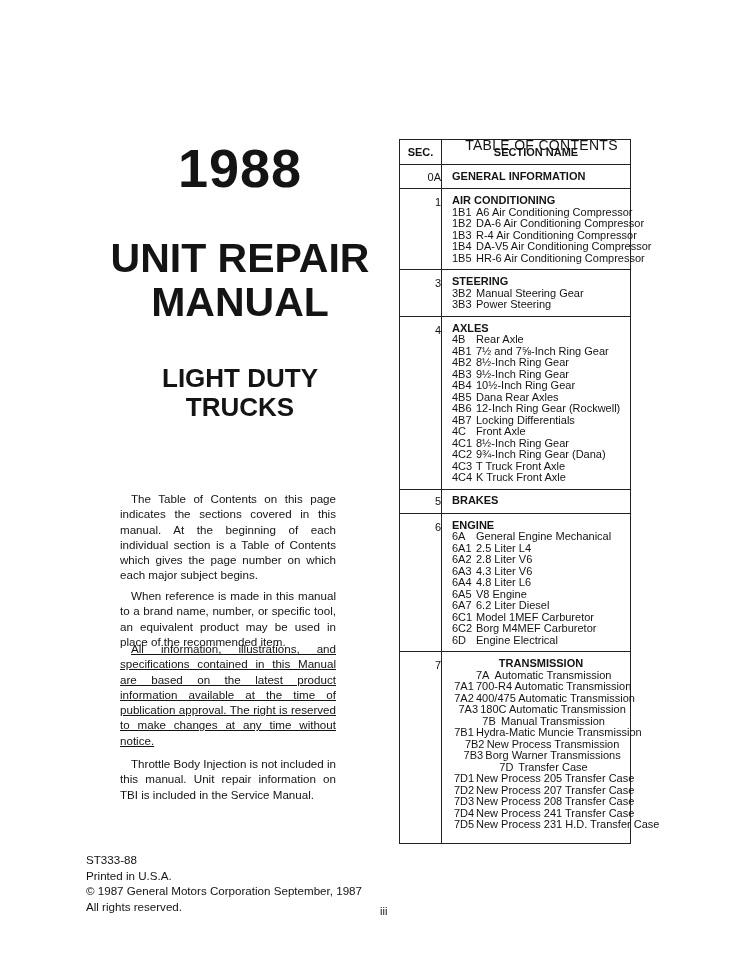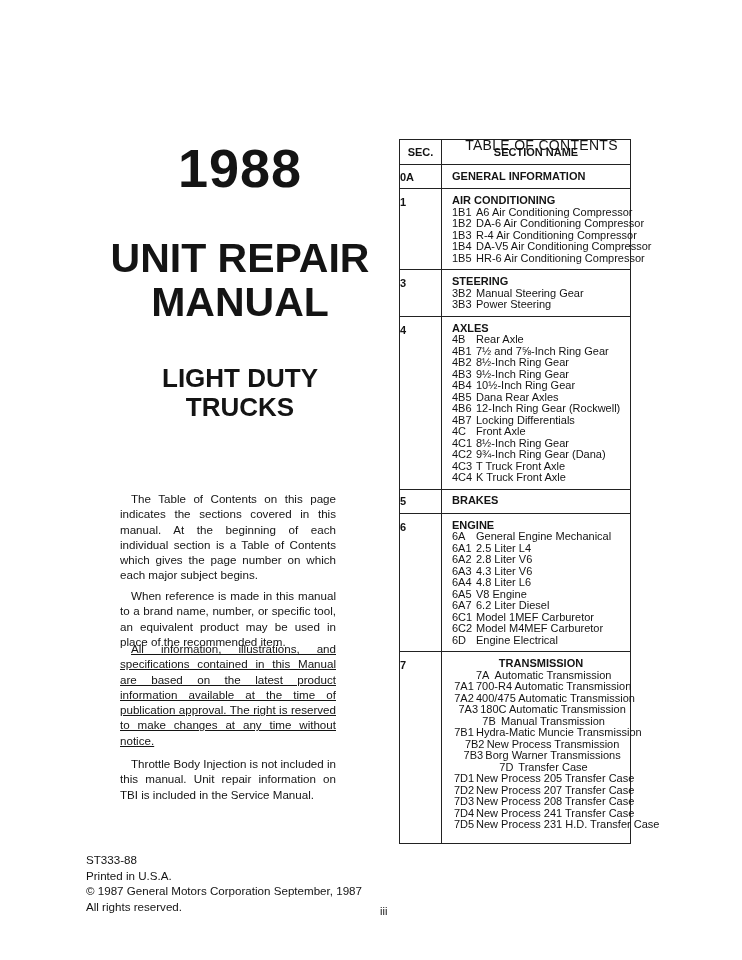--- a/index.html
+++ b/index.html
@@ -26,21 +26,21 @@
     .pagenum { left: 380px; top: 905px; font-size: 11px; }
 
     .toc-heading { left: 399px; width: 285px; top: 118px; text-align: center;
       font-size: 14px; font-weight: normal; letter-spacing: 0.3px; margin-top: 19px; }
 
     .toc { left: 399px; top: 139px; width: 232px; border-collapse: collapse;
       font-size: 11px; table-layout: fixed; }
     .toc td, .toc th { border: 1.5px solid #222; padding: 0; vertical-align: top; }
     .toc th { height: 24px; font-weight: bold; font-size: 11px; vertical-align: middle; }
     .toc col.c1 { width: 42px; }
-    .sec { text-align: left; font-weight: bold; padding-top: 7px !important; }
+    .sec { text-align: right; font-weight: normal; padding-top: 7px !important; }
     .name { padding: 6px 0 5px 10px !important; line-height: 11.5px; }
     .sec-title { font-weight: bold; }
     .item { white-space: nowrap; }
     .code { display: inline-block; width: 24px; }
     .r0 { height: 24px; }
     .r0 .sec, .r0 .name { vertical-align: middle; padding-top: 0 !important; padding-bottom: 0 !important; }
     .r5 { height: 24px; }
     .r5 .sec, .r5 .name { vertical-align: middle; padding-top: 0 !important; padding-bottom: 0 !important; }
     .r7 .name { padding-bottom: 12px !important; text-align: center; }
   </style>
@@ -139,21 +139,21 @@
       <td class="name">
         <div class="sec-title">ENGINE</div>
       <div class="item"><span class="code">6A</span><span>General Engine Mechanical</span></div>
           <div class="item"><span class="code">6A1</span><span>2.5 Liter L4</span></div>
           <div class="item"><span class="code">6A2</span><span>2.8 Liter V6</span></div>
           <div class="item"><span class="code">6A3</span><span>4.3 Liter V6</span></div>
           <div class="item"><span class="code">6A4</span><span>4.8 Liter L6</span></div>
           <div class="item"><span class="code">6A5</span><span>V8 Engine</span></div>
           <div class="item"><span class="code">6A7</span><span>6.2 Liter Diesel</span></div>
           <div class="item"><span class="code">6C1</span><span>Model 1MEF Carburetor</span></div>
-          <div class="item"><span class="code">6C2</span><span>Model M4MEF Carburetor</span></div>
+          <div class="item"><span class="code">6C2</span><span>Borg M4MEF Carburetor</span></div>
           <div class="item"><span class="code">6D</span><span>Engine Electrical</span></div>
         </td>
     </tr>
     <tr class="r7">
       <td class="sec">7</td>
       <td class="name">
         <div class="sec-title">TRANSMISSION</div>
       <div class="item"><span class="code">7A</span><span>Automatic Transmission</span></div>
           <div class="item"><span class="code">7A1</span><span>700-R4 Automatic Transmission</span></div>
           <div class="item"><span class="code">7A2</span><span>400/475 Automatic Transmission</span></div>

